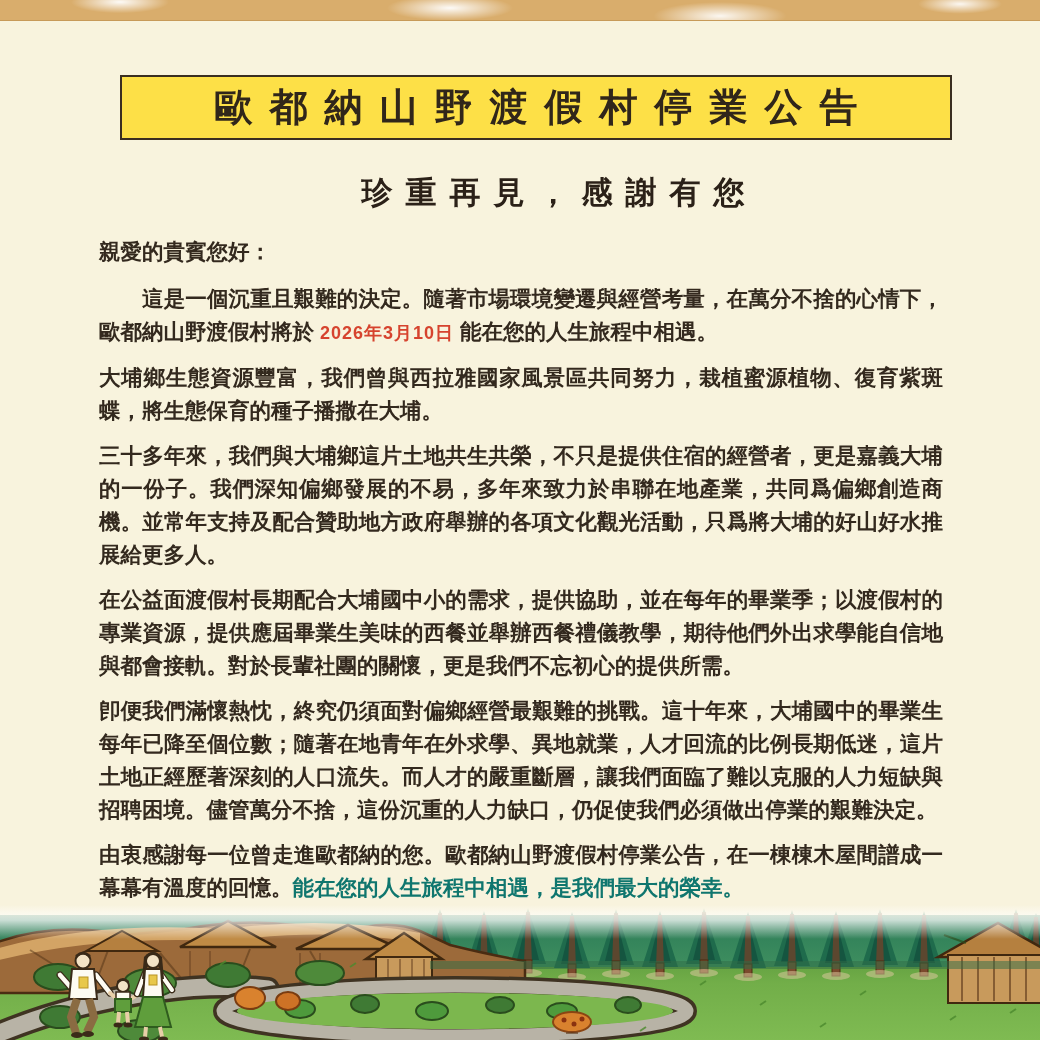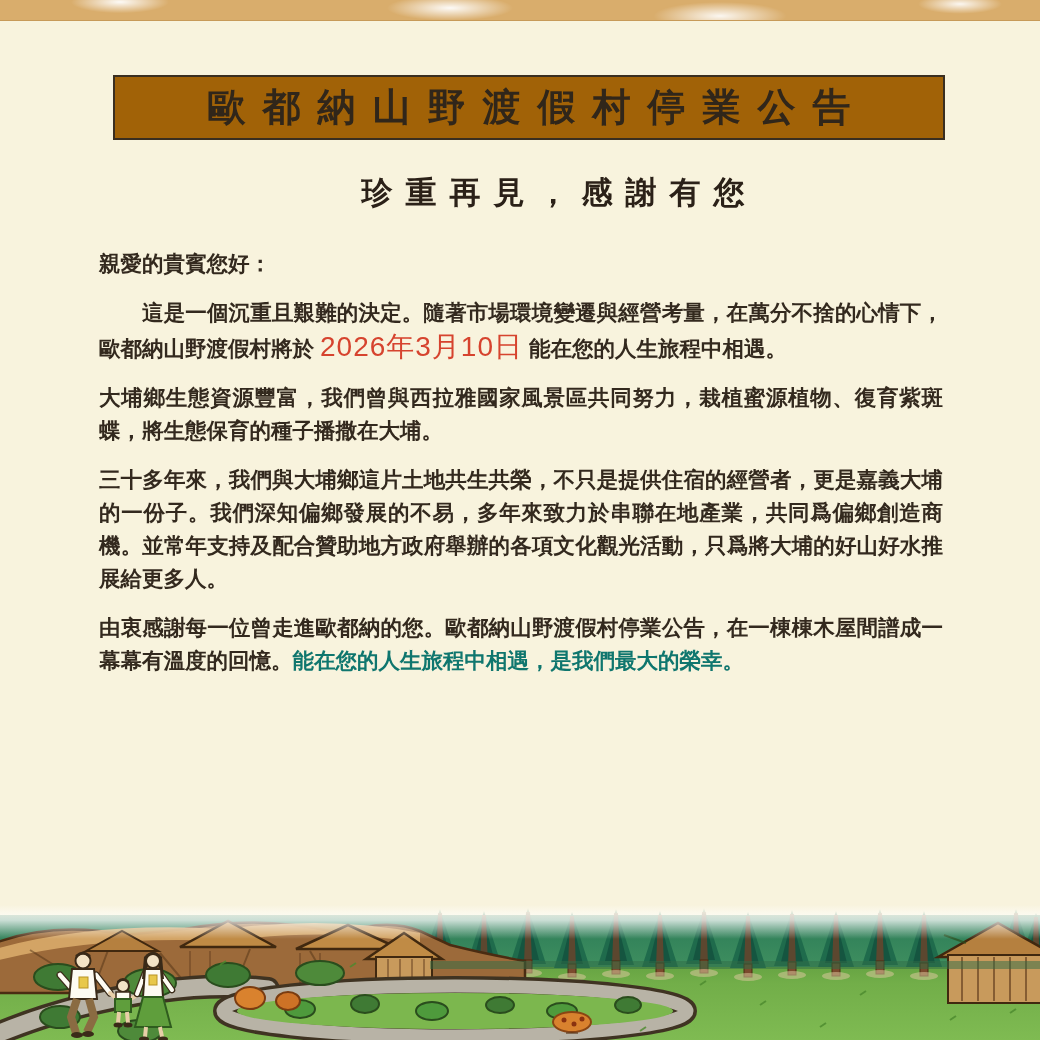--- a/index.html
+++ b/index.html
@@ -17,23 +17,23 @@
     background:
       radial-gradient(ellipse 70px 16px at 120px 2px, rgba(255,255,255,.95), rgba(255,255,255,0) 70%),
       radial-gradient(ellipse 90px 18px at 450px 8px, rgba(255,255,255,.95), rgba(255,255,255,0) 70%),
       radial-gradient(ellipse 95px 20px at 720px 16px, rgba(255,255,255,.9), rgba(255,255,255,0) 70%),
       radial-gradient(ellipse 60px 14px at 960px 4px, rgba(255,255,255,.9), rgba(255,255,255,0) 70%),
       #d9ad6c;
     border-bottom:1px solid #c79a58;
   }
 
   .title-box {
-    position:absolute; top:75px; left:113px; width:828px; height:61px;
+    position:absolute; top:75px; left:120px; width:828px; height:61px;
     border:2px solid #3a2e20;
-    background:#a16207;
+    background:#fde047;
     display:flex; align-items:center; justify-content:center;
   }
   .title {
     font-family:"DejaVu Serif","Liberation Serif",serif;
     font-size:38px; font-weight:600;
     letter-spacing:17px; text-indent:17px;
     color:#30261a; white-space:nowrap;
   }
 
   .subtitle {
@@ -42,25 +42,25 @@
     font-size:31px; font-weight:bold;
     letter-spacing:13px; text-indent:13px;
     color:#2b2118; white-space:nowrap;padding-left:33px;
   }
 
   .content {
     position:absolute; top:232px; left:99px; width:844px;
     font-size:21.5px; line-height:33px; font-weight:600;
     text-align:justify;
   }
-  .content p { margin:16px 0 12px 0; }
+  .content p { margin:4px 0 12px 0; }
   .content .indent { text-indent:2em; }
   .salutation { margin-bottom:14px !important; }
   .closure-date {
-    color:#d6432e; font-size:28px; font-weight:400;
+    color:#d6432e; font-size:18px; font-weight:700;
     letter-spacing:1px;
   }
   .bold-tail { font-weight:900; color:#0f766e; }
 
   .footer-illustration {
     position:absolute; bottom:0; left:0; width:1040px; height:135px;
     display:block;
   }
 </style>
 </head>
@@ -72,20 +72,22 @@
   <div class="title">歐都納山野渡假村停業公告</div>
 </div>
 
 <div class="subtitle">珍重再見，感謝有您</div>
 
 <div class="content">
   <p class="salutation">親愛的貴賓您好：</p>
   <p class="indent"><span>這是一個沉重且艱難的決定。隨著市場環境變遷與經營考量，在萬分不捨的心情下，歐都納山野渡假村將於 </span><span class="closure-date">2026年3月10日</span><span> 能在您的人生旅程中相遇。</span></p>
   <p>大埔鄉生態資源豐富，我們曾與西拉雅國家風景區共同努力，栽植蜜源植物、復育紫斑蝶，將生態保育的種子播撒在大埔。</p>
   <p>三十多年來，我們與大埔鄉這片土地共生共榮，不只是提供住宿的經營者，更是嘉義大埔的一份子。我們深知偏鄉發展的不易，多年來致力於串聯在地產業，共同爲偏鄉創造商機。並常年支持及配合贊助地方政府舉辦的各項文化觀光活動，只爲將大埔的好山好水推展給更多人。</p>
+  <p>在公益面渡假村長期配合大埔國中小的需求，提供協助，並在每年的畢業季；以渡假村的專業資源，提供應屆畢業生美味的西餐並舉辦西餐禮儀教學，期待他們外出求學能自信地與都會接軌。對於長輩社團的關懷，更是我們不忘初心的提供所需。</p>
+  <p>卽便我們滿懷熱忱，終究仍須面對偏鄉經營最艱難的挑戰。這十年來，大埔國中的畢業生每年已降至個位數；隨著在地青年在外求學、異地就業，人才回流的比例長期低迷，這片土地正經歷著深刻的人口流失。而人才的嚴重斷層，讓我們面臨了難以克服的人力短缺與招聘困境。儘管萬分不捨，這份沉重的人力缺口，仍促使我們必須做出停業的艱難決定。</p>
   <p><span>由衷感謝每一位曾走進歐都納的您。歐都納山野渡假村停業公告，在一棟棟木屋間譜成一幕幕有溫度的回憶。</span><span class="bold-tail">能在您的人生旅程中相遇，是我們最大的榮幸。</span></p>
 </div>
 
 <svg class="footer-illustration" viewBox="0 0 1040 135" preserveAspectRatio="none" xmlns="http://www.w3.org/2000/svg">
   <defs>
     <linearGradient id="grassGrad" x1="0" y1="0" x2="0" y2="1">
       <stop offset="0" stop-color="#5e9c3e"></stop>
       <stop offset="0.35" stop-color="#72ae49"></stop>
       <stop offset="1" stop-color="#7fbb52"></stop>
     </linearGradient>

